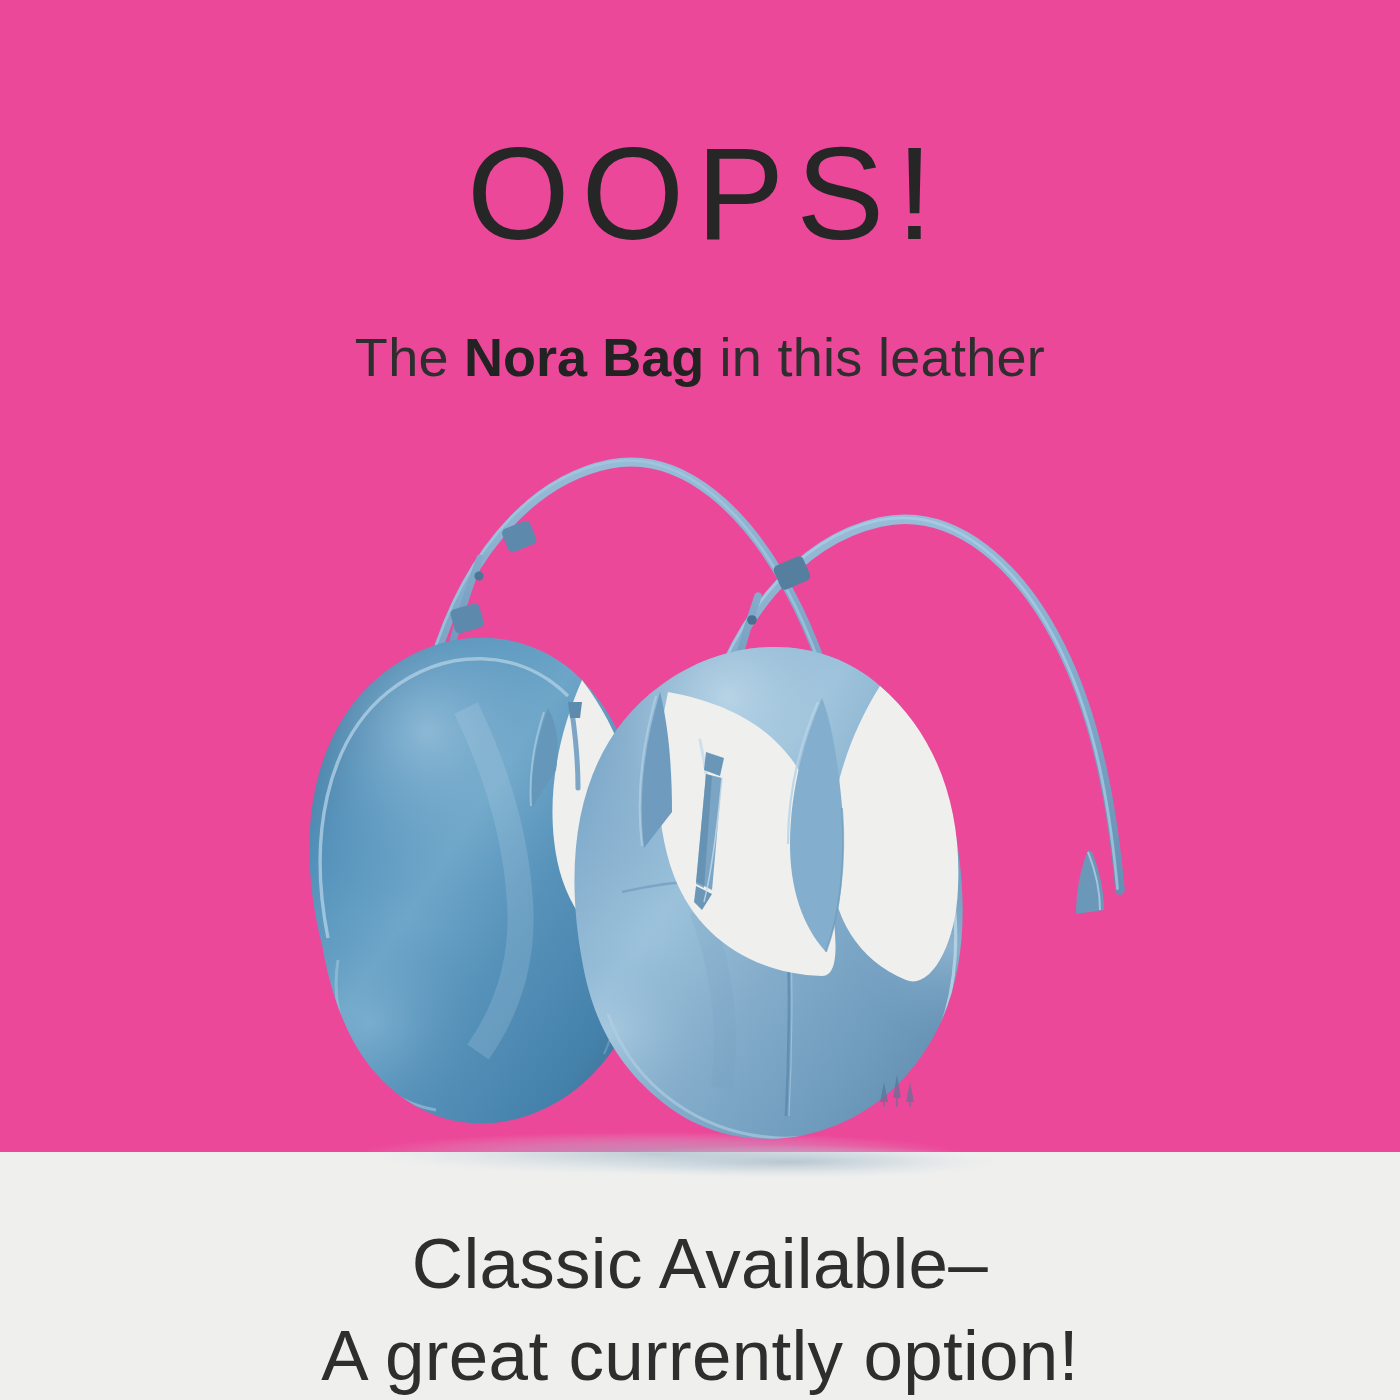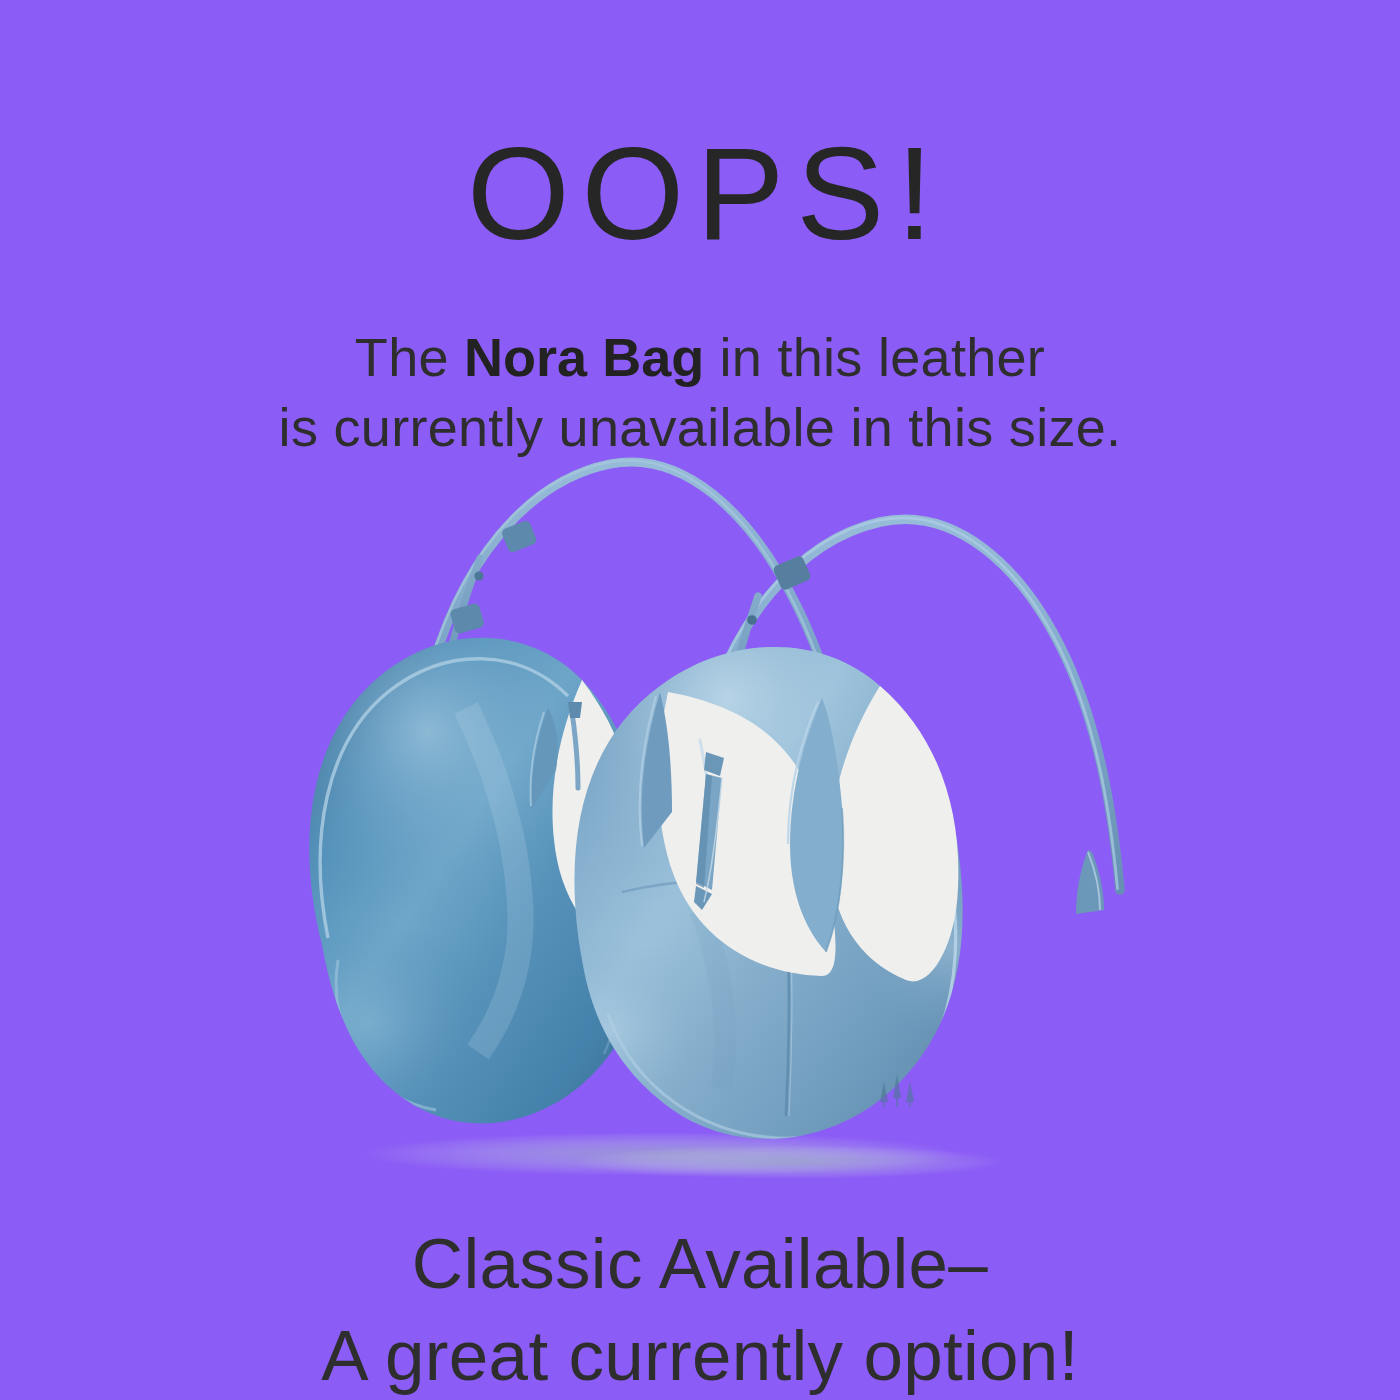--- a/index.html
+++ b/index.html
@@ -12,22 +12,22 @@
 
   body {
     background:#efefee;
     font-family:"Liberation Sans", sans-serif;
     position:relative;
   }
 
   #stage {
     position:absolute;
     inset:0;
-    width:1400px; height:1400px;
-    background:#8b5cf6;
+    width:1400px; height:1152px;
+    background:#ec4899;
   }
 
   
   .headline {
     position:absolute;
     top:128px; left:0; width:1400px;
     text-align:center;
     font-size:132px;
     line-height:1;
     font-weight:300;
@@ -78,21 +78,20 @@
 </style>
 </head>
 <body>
 
 <div id="stage">
 
   <h1 class="headline">OOPS!</h1>
 
   <p class="subtitle">
     <span class="ln"><span>The </span><span class="strong">Nora Bag</span><span> in this leather</span></span>
-    <span class="ln">is currently unavailable in this size.</span>
   </p>
 
   <div class="product-photo">
     <svg viewBox="0 0 940 780" xmlns="http://www.w3.org/2000/svg">
       <defs>
 
         <linearGradient id="backBody" x1="0.05" y1="0.1" x2="0.95" y2="0.95">
           <stop offset="0" stop-color="#3f7398"></stop>
           <stop offset="0.18" stop-color="#5491ba"></stop>
           <stop offset="0.40" stop-color="#6ea7c9"></stop>

